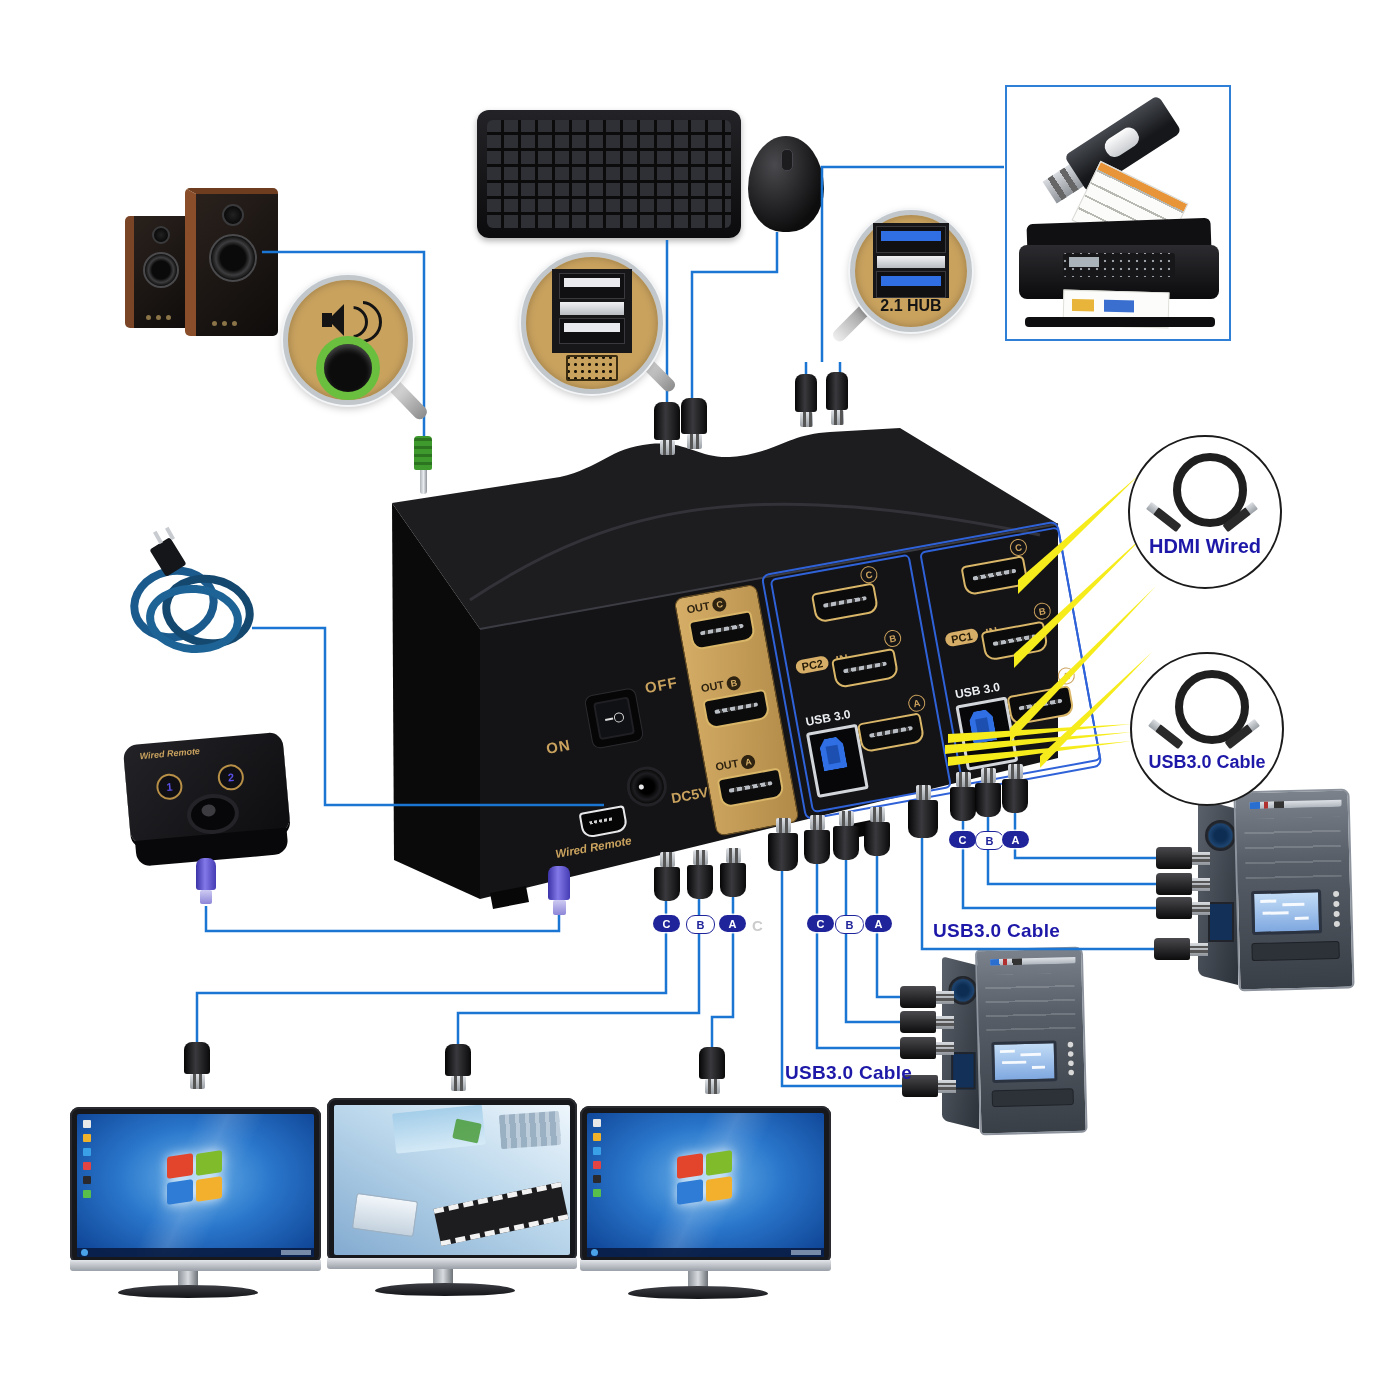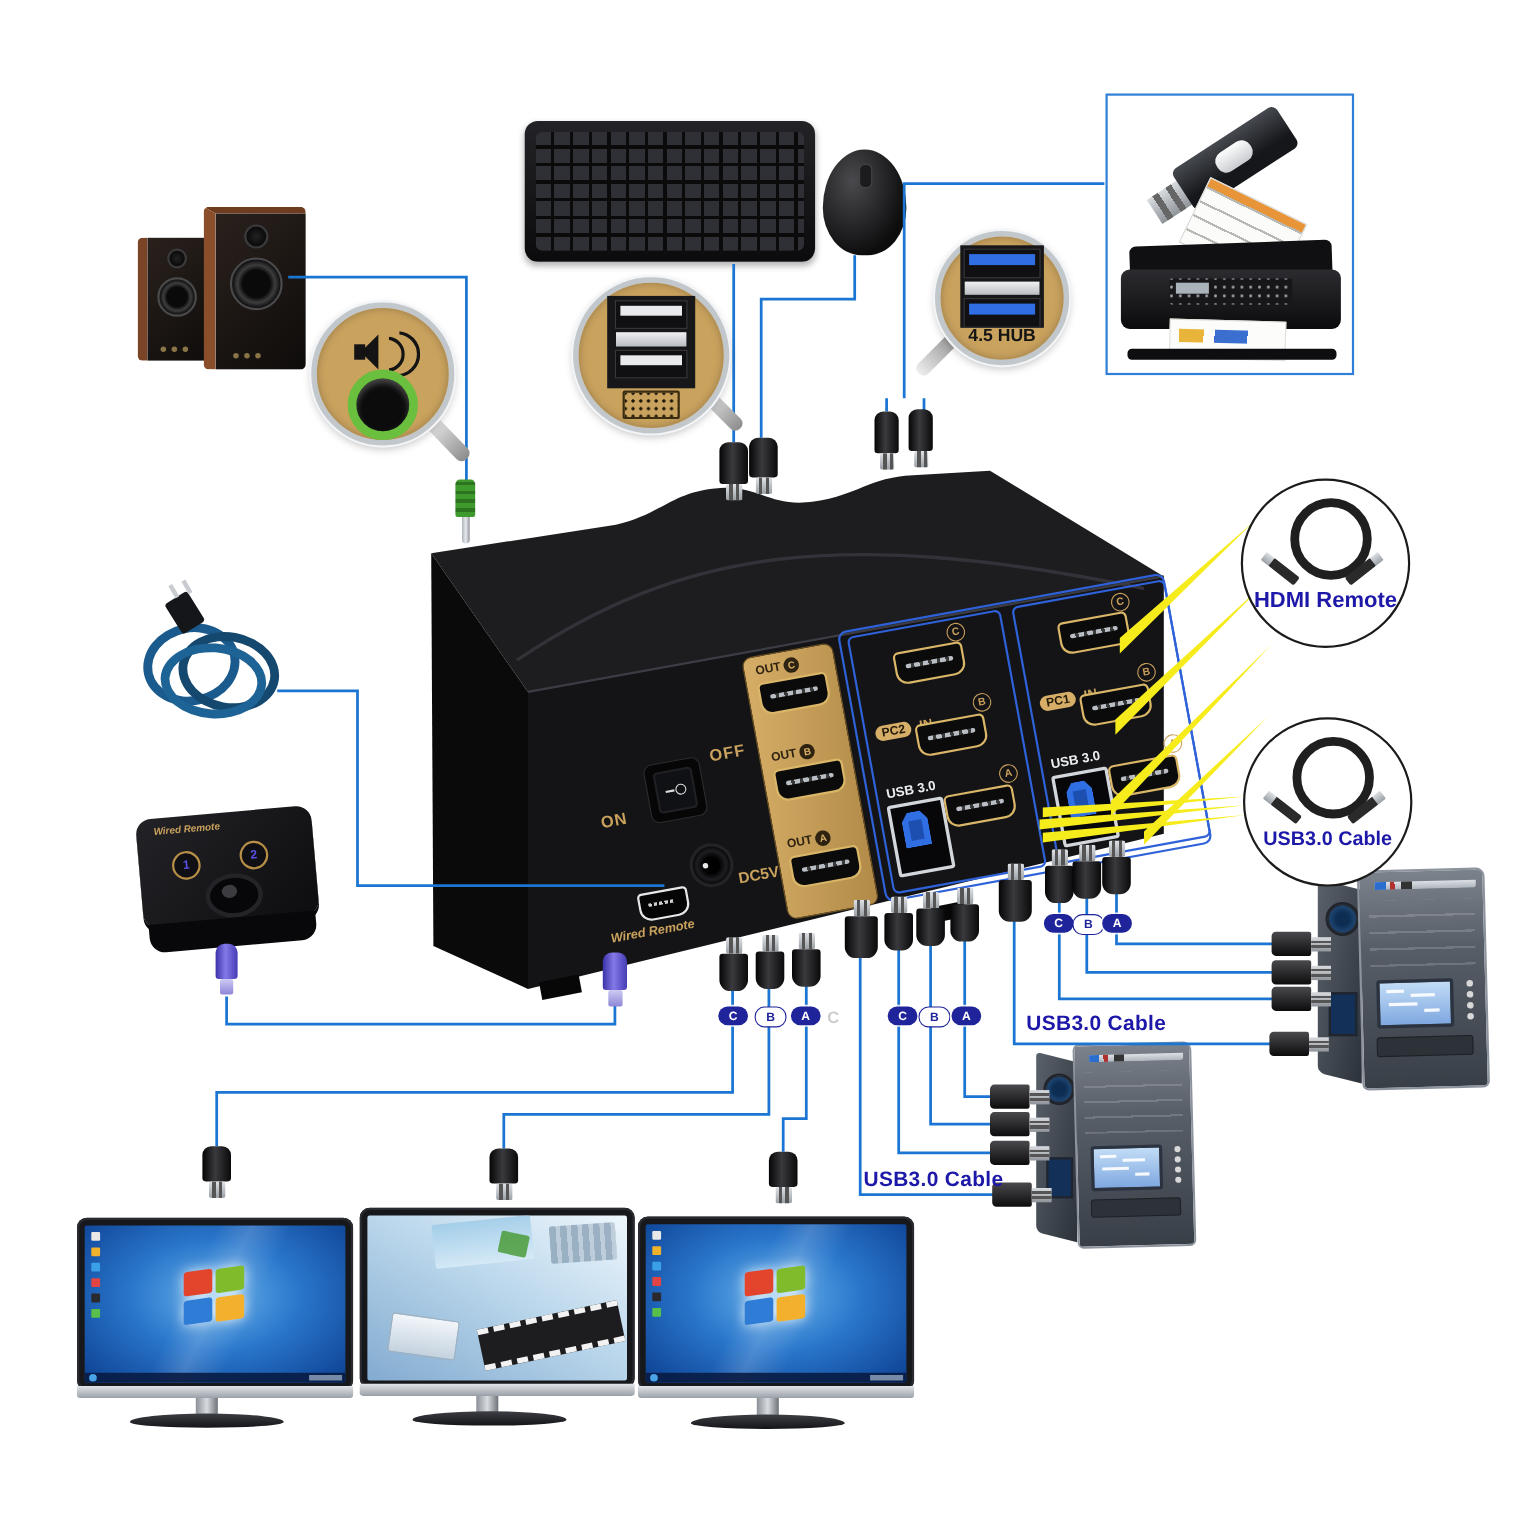--- a/index.html
+++ b/index.html
@@ -357,32 +357,32 @@
   <div class="mag" style="left:850px;top:210px;width:112px;height:112px;">
     <div class="abs" style="left:18px;top:8px;width:76px;height:72px;background:#17171a;display:flex;flex-direction:column;align-items:center;padding-top:3px;">
       <div class="usb3port">
           <div></div>
         </div>
       <div class="silverbar"></div>
       <div class="usb3port">
           <div></div>
         </div>
     </div>
-    <div class="abs" style="left:0;right:0;top:82px;text-align:center;font-size:16px;font-weight:bold;color:#141414;">4.5 HUB</div>
+    <div class="abs" style="left:0;right:0;top:82px;text-align:center;font-size:16px;font-weight:bold;color:#141414;">2.1 HUB</div>
   </div>
 
   <div class="ccircle" style="left:1128px;top:435px;">
     <div class="coil"></div>
     <div class="coilend" style="left:22px;top:78px;transform:rotate(38deg);">
         <div class="ce-tip" style="left:-8px;right:auto;"></div>
       </div>
     <div class="coilend" style="left:92px;top:78px;transform:rotate(-38deg);">
         <div class="ce-tip"></div>
       </div>
-    <div class="clab" style="font-size:20px;">HDMI Remote</div>
+    <div class="clab" style="font-size:20px;">HDMI Wired</div>
   </div>
   <div class="ccircle" style="left:1130px;top:652px;">
     <div class="coil"></div>
     <div class="coilend" style="left:22px;top:78px;transform:rotate(38deg);">
         <div class="ce-tip" style="left:-8px;right:auto;"></div>
       </div>
     <div class="coilend" style="left:92px;top:78px;transform:rotate(-38deg);">
         <div class="ce-tip"></div>
       </div>
     <div class="clab" style="font-size:18px;">USB3.0 Cable</div>

